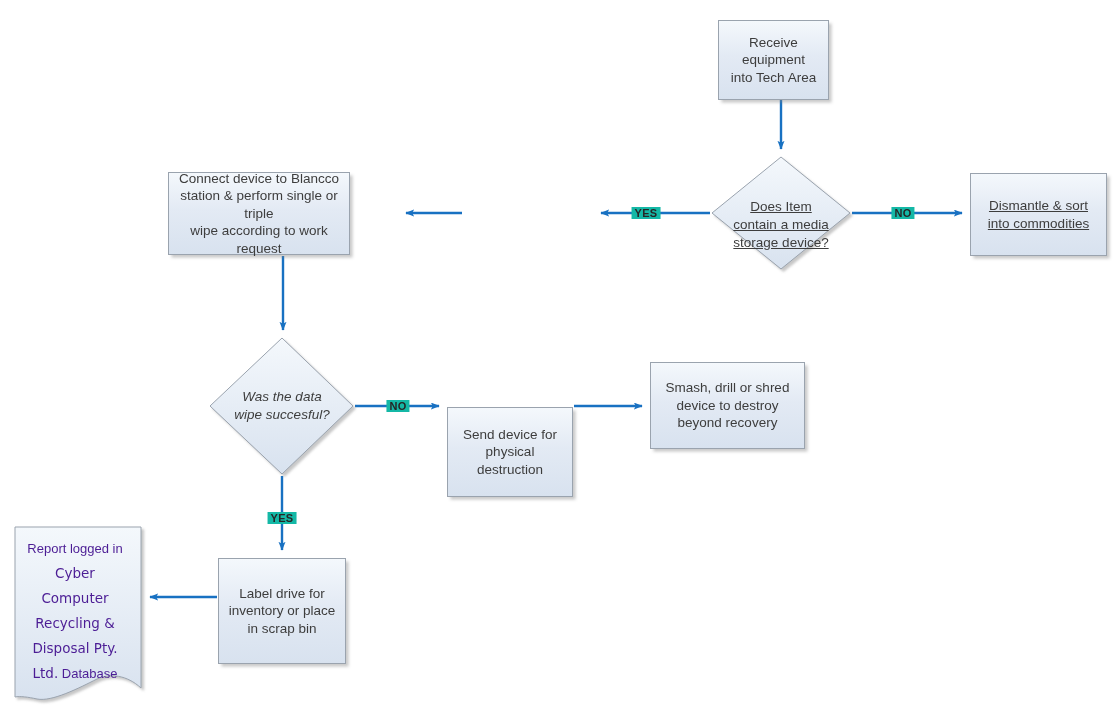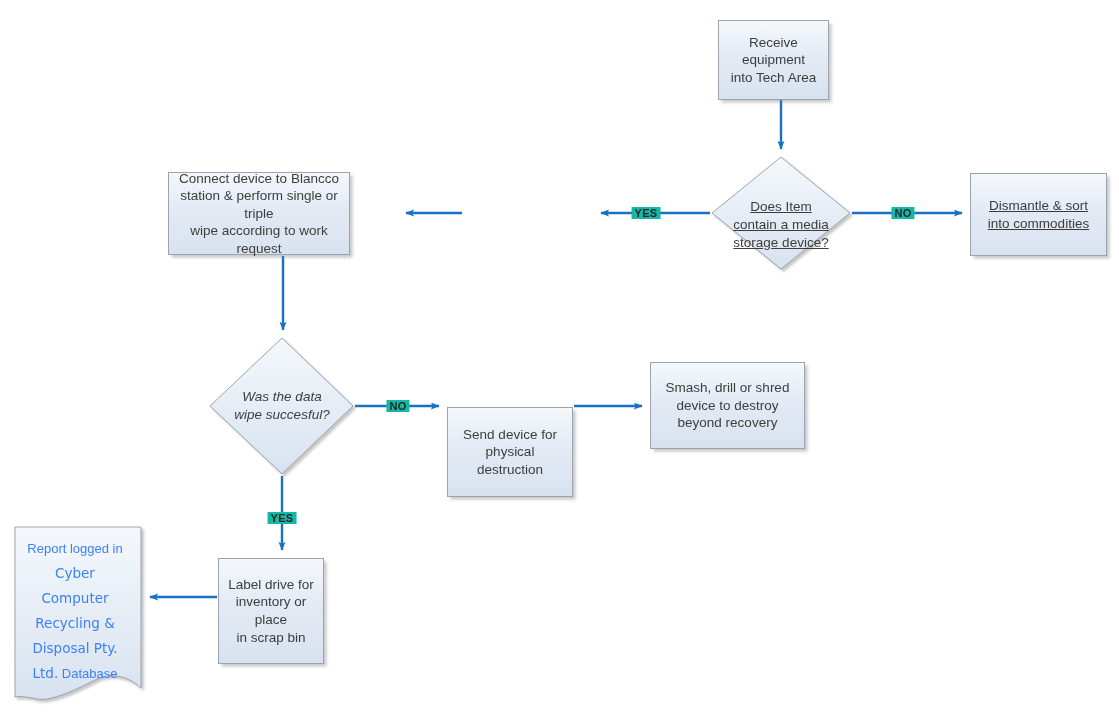--- a/index.html
+++ b/index.html
@@ -39,21 +39,21 @@
     padding:0 3px;
     font-size:11px; font-weight:bold;
     color:#262626;
     letter-spacing:0.3px;
   }
   .doc-text {
     position:absolute;
     left:20px; top:537px; width:110px;
     text-align:center;
     line-height:24px;
-    color:#3b82f6;
+    color:#4c1d95;
     font-size:13px;
   }
   .doc-text .alt-font {
     font-family:"DejaVu Sans", sans-serif;
     font-size:13.5px;
   }
 </style>
 </head>
 <body>
 
@@ -102,21 +102,21 @@
 wipe according to work request</div>
 
   <div class="node" style="left:447px; top:365px; width:126px; height:90px;margin-top:42px;">Send device for
 physical
 destruction</div>
 
   <div class="node" style="left:650px; top:362px; width:155px; height:87px;">Smash, drill or shred
 device to destroy
 beyond recovery</div>
 
-  <div class="node" style="left:218px; top:558px; width:106px; height:106px;">Label drive for
+  <div class="node" style="left:218px; top:558px; width:128px; height:106px;">Label drive for
 inventory or place
 in scrap bin</div>
 
   <div class="diamond-text" style="left:713px; top:172px; width:136px; height:106px;text-decoration:underline;">Does Item
 contain a media
 storage device?</div>
 
   <div class="diamond-text" style="left:211px; top:340px; width:142px; height:132px;font-style:italic;">Was the data
 wipe succesful?</div>
 

